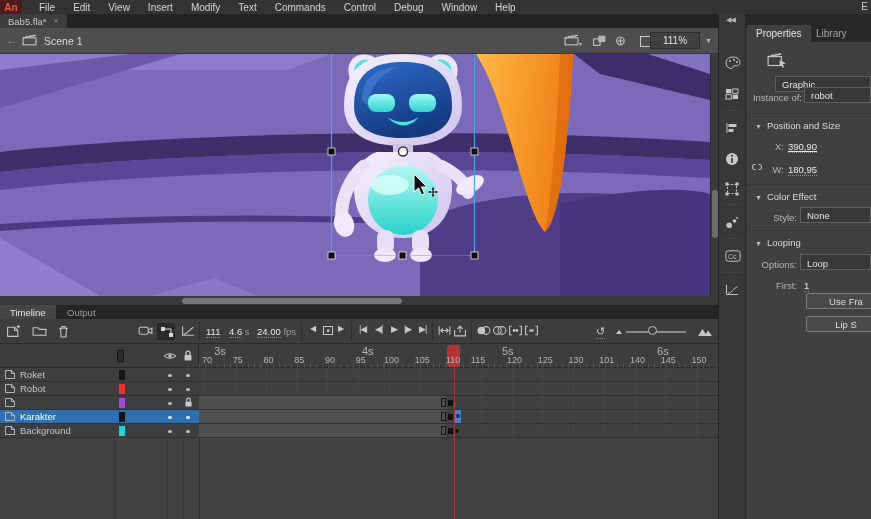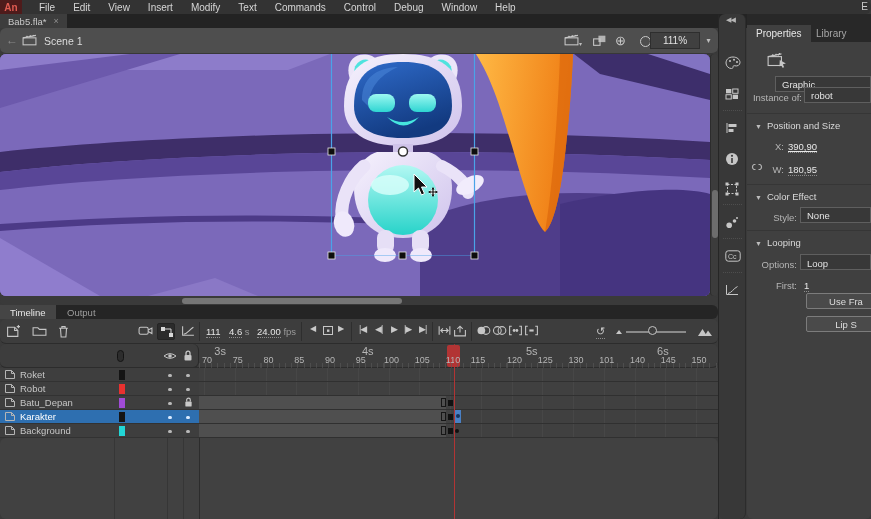--- a/index.html
+++ b/index.html
@@ -2,21 +2,21 @@
 <html><head>
 <meta charset="utf-8">
 <style>
   * { margin:0; padding:0; box-sizing:border-box; }
   html,body { background:#222; }
   #app {
     position:relative; width:871px; height:519px; overflow:hidden;
     background:#3a3a3a; font-family:"Liberation Sans", sans-serif;
     font-size:10px; color:#cfcfcf; -webkit-font-smoothing:antialiased;
   }
-  .abs { position:absolute;border-radius:6px; }
+  .abs { position:absolute; }
   
   .menubar { left:0; top:0; width:871px; height:14px; background:#333333; display:flex; align-items:center; }
   .logo { width:22px; height:14px; background:#4e1b1b; color:#e05c52; font-weight:bold; font-size:10px;
           display:flex; align-items:center; justify-content:center; flex:0 0 auto; }
   .menu-items { display:flex; gap:0; margin-left:8px; }
   .menu-item { padding:1px 9px; color:#d6d6d6; font-size:10px; cursor:default; }
   .ws-cut { position:absolute; right:3px; top:1px; color:#cccccc; font-size:10px; }
   
   .doctabs { left:0; top:14px; width:871px; height:14px; background:#232323; }
   .doctab { position:absolute; left:0; top:0; height:14px; padding:0 8px; background:#3d3d3d; color:#c9c9c9;
@@ -385,21 +385,21 @@
           <path d="M7.5 9 L11 3.5 L15 9 Z" fill="#c6c6c6"></path>
         </svg>
       </span>
   </div>
 
   <div class="abs ruler" id="ruler">
     <div class="playhead-box" style="left: 446.5px;"></div>
     <div class="ruler-ticks"></div>
   <span class="ruler-sec" style="left: 214.3px;">3s</span>
       <span class="ruler-sec" style="left: 361.9px;">4s</span>
-      <span class="ruler-sec" style="left: 526px;">5s</span>
+      <span class="ruler-sec" style="left: 502px;">5s</span>
       <span class="ruler-sec" style="left: 657.1px;">6s</span>
       <span class="ruler-num" style="left: 196px;">70</span>
       <span class="ruler-num" style="left: 226.75px;">75</span>
       <span class="ruler-num" style="left: 257.5px;">80</span>
       <span class="ruler-num" style="left: 288.25px;">85</span>
       <span class="ruler-num" style="left: 319px;">90</span>
       <span class="ruler-num" style="left: 349.75px;">95</span>
       <span class="ruler-num" style="left: 380.5px;">100</span>
       <span class="ruler-num" style="left: 411.25px;">105</span>
       <span class="ruler-num" style="left: 442px;">110</span>
@@ -454,21 +454,20 @@
         <span class="ldot" style="left:168px"></span>
         <span class="ldot" style="left:186px"></span>
       </div>
       <div class="layer-row" style="top: 28px;">
         <span style="margin-left:4px; width:12px">
           <svg viewBox="0 0 12 11" width="12" height="11">
             <path d="M1.5 1.5 H7.5 L10.5 4.5 V9.5 H1.5 Z" fill="none" stroke="#b5b5b5"></path>
             <path d="M7.5 1.5 V4.5 H10.5" fill="none" stroke="#b5b5b5"></path>
           </svg>
         </span>
-        <span class="lname">Batu_Depan</span>
         <span class="lswatch" style="background:#a04bd6"></span>
         <span class="ldot" style="left:168px"></span>
         <span style="position:absolute; left:184px; top:1px">
           <svg viewBox="0 0 10 12" width="9" height="11">
             <rect x="1.5" y="5" width="7" height="5.5" rx="1" fill="#c9c9c9"></rect>
             <path d="M3 5 V3.2 A2 2 0 0 1 7 3.2 V5" fill="none" stroke="#c9c9c9" stroke-width="1.3"></path>
           </svg>
         </span>
       </div>
       <div class="layer-row" style="top: 56px;">

